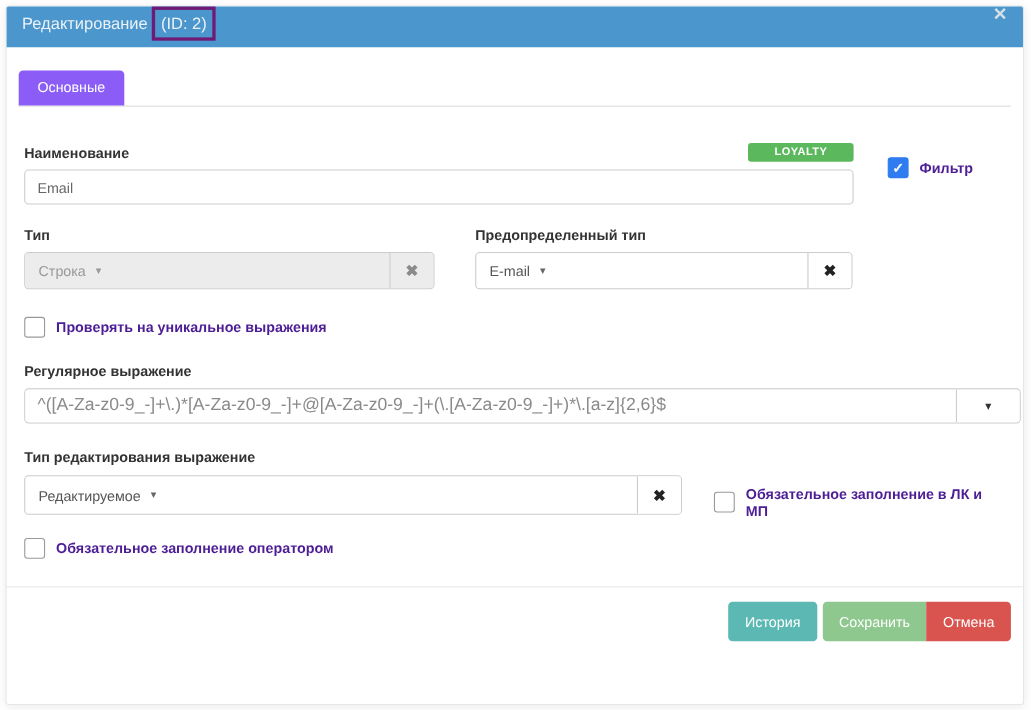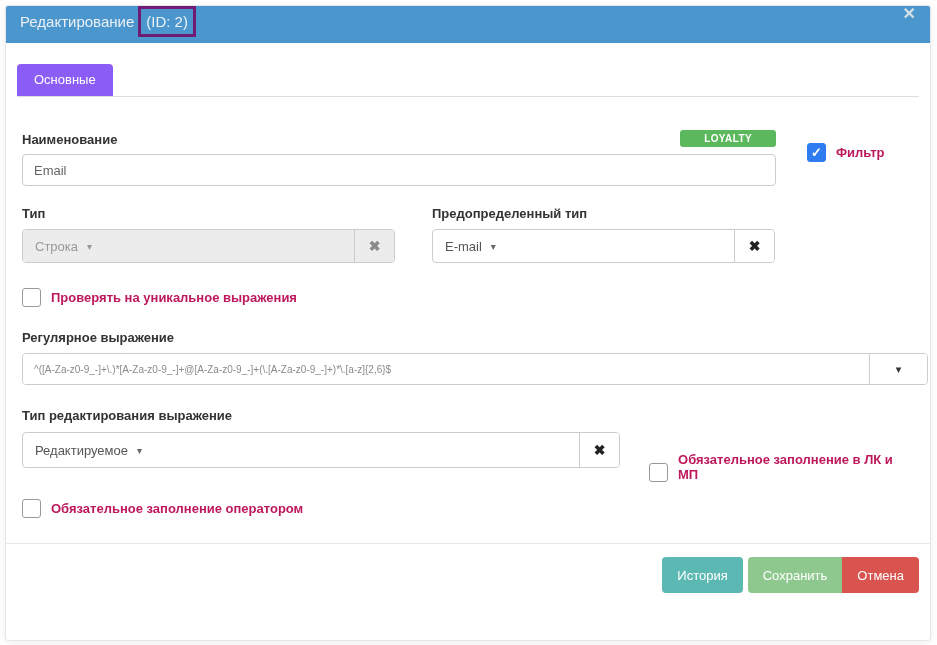--- a/index.html
+++ b/index.html
@@ -41,21 +41,21 @@
     padding:0 11px; font-size:13px; color:#666; font-family:"Liberation Sans", sans-serif;
     outline:none; background:#fff;
   }
   .filter-col { margin-left:31px; padding-top:13px; }
   .check-row { display:flex; align-items:center; gap:10px; cursor:pointer; }
   .checkbox {
     width:19px; height:19px; border:1px solid #999; border-radius:3px; background:#fff;
     flex:0 0 auto; display:flex; align-items:center; justify-content:center;
   }
   .checkbox.checked { background:#2e7cf0; border-color:#2e7cf0; color:#fff; font-size:13px; font-weight:700; }
-  .check-label { font-size:13px; font-weight:700; color:#be185d; }
+  .check-label { font-size:13px; font-weight:700; color:#4c1d95; }
   
   .row-selects { display:flex; margin-top:20px; gap:37px; }
   .sel-col .field-label { margin-bottom:8px; }
   .input-group {
     display:flex; border:1px solid #ccc; border-radius:4px; height:34px; overflow:hidden; background:#fff;
   }
   .select-area { flex:1; display:flex; align-items:center; gap:9px; padding:0 12px; font-size:13px; color:#555; cursor:pointer; }
   .caret { font-size:10px; color:#666; }
   .clear-btn {
     width:40px; border-left:1px solid #ccc; display:flex; align-items:center; justify-content:center;
@@ -65,33 +65,33 @@
   .group-disabled .caret { color:#999; }
   .group-disabled .clear-btn { background:#ececec; color:#8a8a8a; }
   .type-group { width:373px; }
   .predef-group { width:343px; }
   
   .row-unique { margin-top:25px; }
   
   .row-regex { margin-top:23px; }
   .row-regex .field-label { margin-bottom:8px; }
   .regex-group { width:906px; height:32px; }
-  .regex-input { border:none; flex:1; height:100%; padding:0 11px; font-size:10px; color:#8a8a8a; outline:none; font-family:"Liberation Sans", sans-serif; }
+  .regex-input { border:none; flex:1; height:100%; padding:0 11px; font-size:16px; color:#8a8a8a; outline:none; font-family:"Liberation Sans", sans-serif; }
   .regex-dd-btn { width:58px; border-left:1px solid #ccc; display:flex; align-items:center; justify-content:center; cursor:pointer; background:#fff; }
   .regex-dd-btn .caret { color:#333; font-size:11px; }
   
   .row-test { margin-top:22px; }
   .row-test .field-label { margin-bottom:8px; }
   .test-input { width:906px; }
   
   .row-client { margin-top:23px; display:flex; }
   .client-col { width:604px; }
   .client-col .field-label { margin-bottom:9px; }
   .client-group { height:36px; }
-  .lk-check { margin-left:29px; margin-top:44px; align-items:flex-end; }
+  .lk-check { margin-left:29px; margin-top:34px; align-items:center; }
   .lk-check .checkbox { margin-top:-2px; }
   
   .row-operator { margin-top:17px; }
   
   .divider { border-top:1px solid #e8e8e8; margin-top:25px; }
   .modal-footer { display:flex; justify-content:flex-end; align-items:center; padding:13px 11px 0; }
   .btn { height:36px; display:flex; align-items:center; padding:0 15px; font-size:13px; color:#fff; cursor:pointer; }
   .btn-history { background:#5bb8b2; border-radius:4px; margin-right:5px; }
   .btn-save { background:#8ec88e; border-radius:4px 0 0 4px; }
   .btn-cancel { background:#d9534f; border-radius:0 4px 4px 0; }

